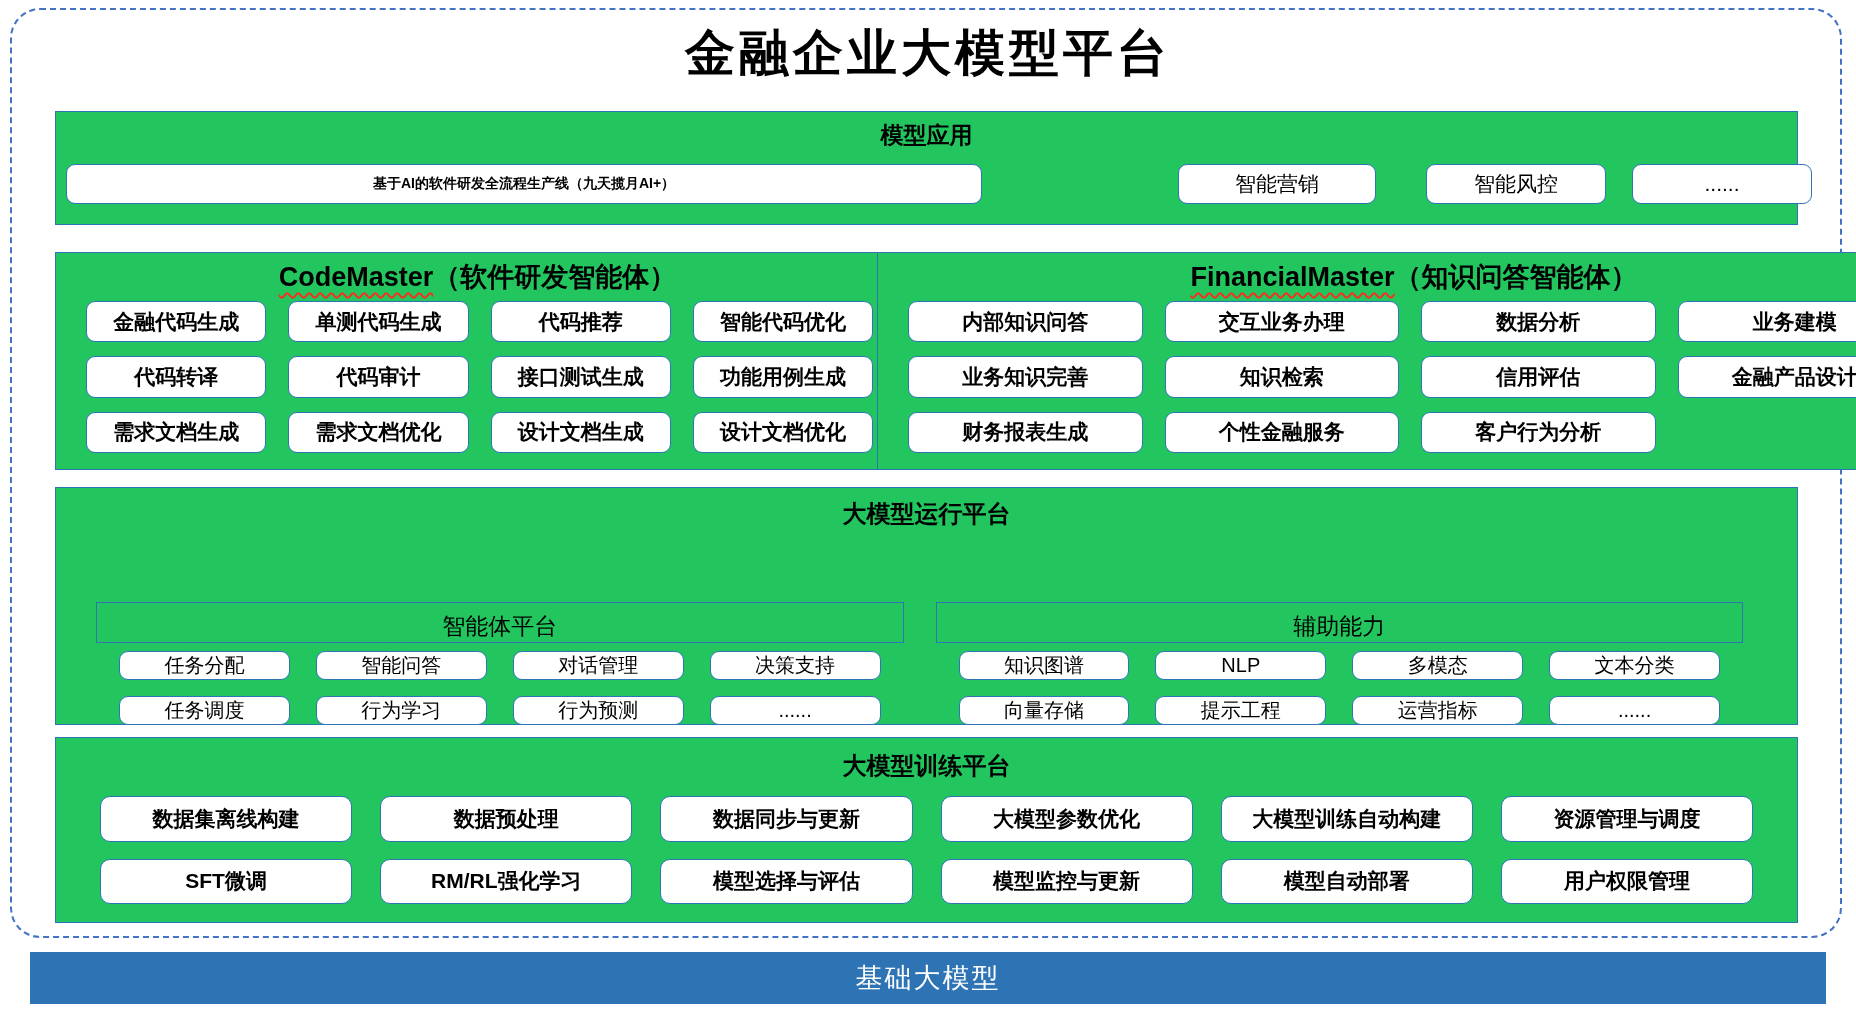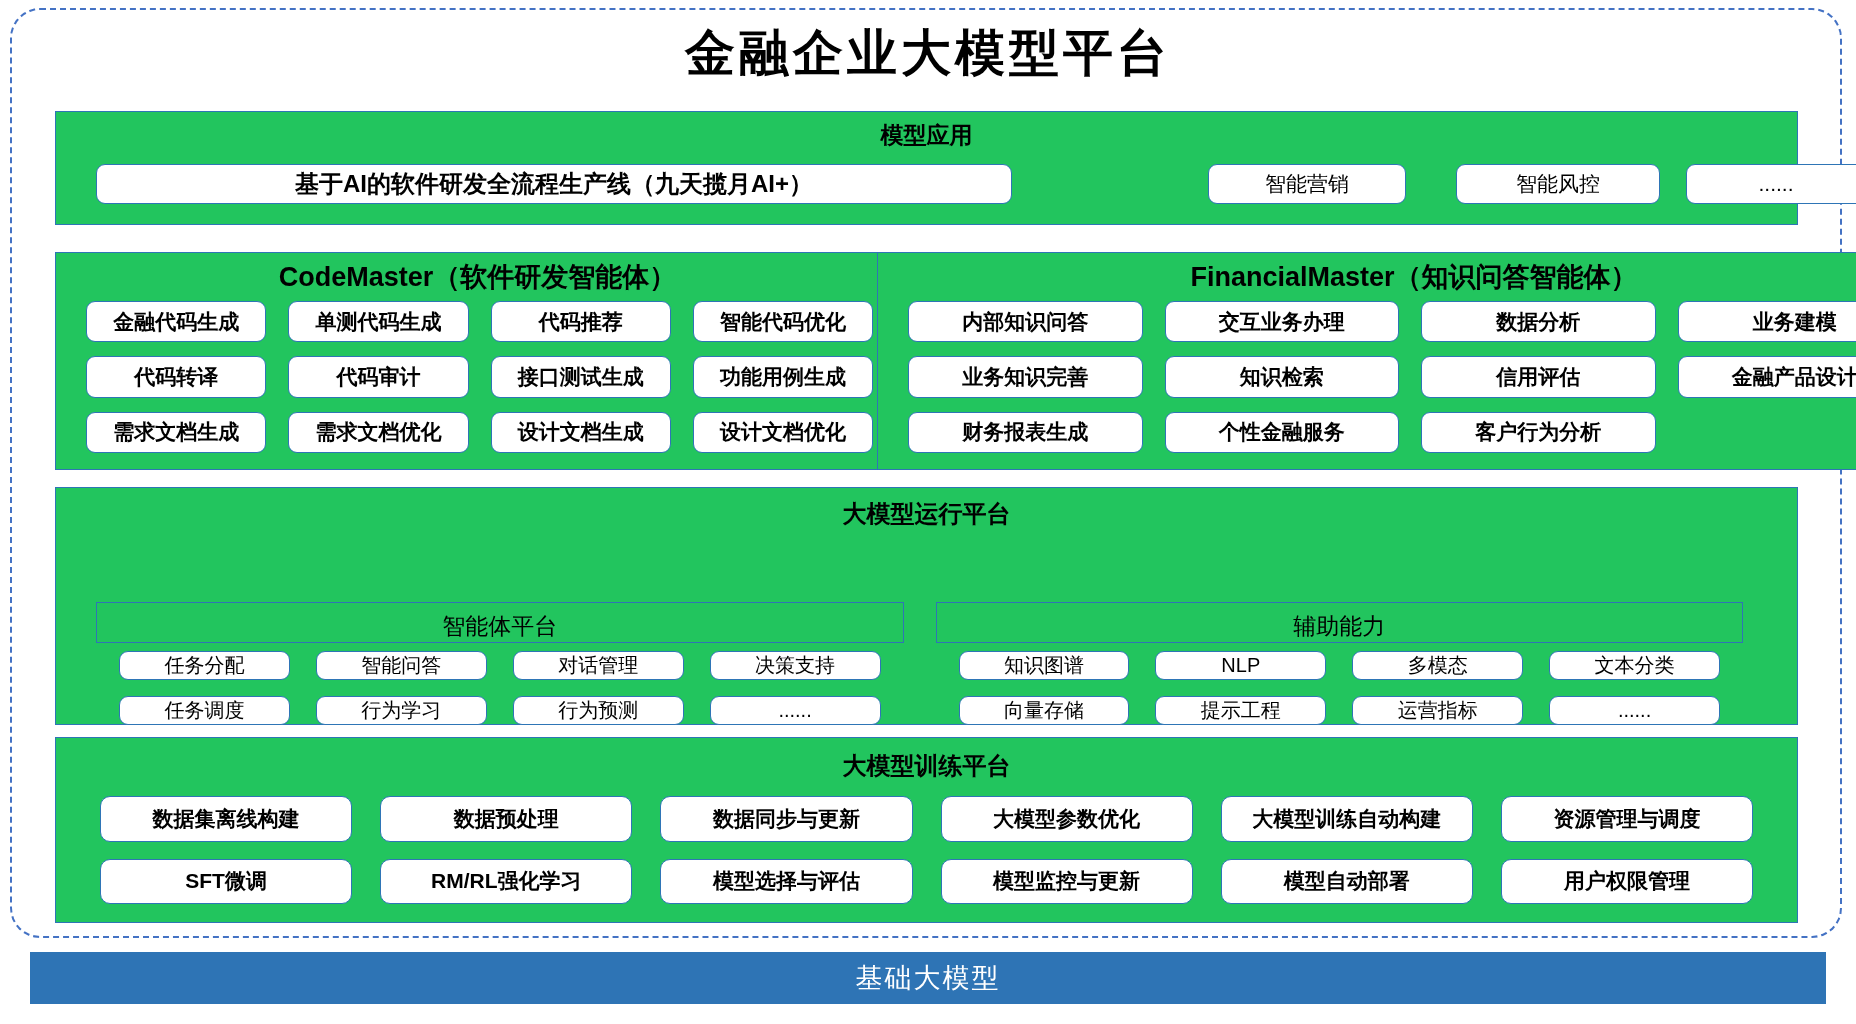--- a/index.html
+++ b/index.html
@@ -13,31 +13,31 @@
   .sec{position:absolute;background:#22c55e;border:1.5px solid #2E75B6;box-sizing:border-box;}
   .sec-h{text-align:center;font-weight:bold;font-size:23px;padding-top:8px;}
 
   .chip{border:1.5px solid #2E75B6;border-radius:9px;background:#fff;box-sizing:border-box;
         display:flex;align-items:center;justify-content:center;font-size:21px;
         text-align:center;white-space:nowrap;}
 
   
   .s1{left:55px;top:111px;width:1743px;height:114px;}
   .s1-row{position:absolute;left:10px;top:52px;height:40px;display:flex;align-items:stretch;}
-  .chip-big{width:916px;font-weight:bold;font-size:24px;margin-left:30px;}
+  .chip-big{width:916px;font-weight:bold;font-size:14px;}
   .s1 .g1{margin-left:196px;width:198px;}
-  .s1 .g2{margin-left:50px;width:204px;}
+  .s1 .g2{margin-left:50px;width:180px;}
   .s1 .g3{margin-left:26px;width:180px;}
 
   
   .agent{top:252px;height:218px;}
   .agent.cm{left:55px;width:845px;}
   .agent.fm{left:877px;width:1062px;padding-left:12px;}
   .agent-h{text-align:center;font-weight:bold;font-size:27px;padding-top:6px;}
-  .agent-h .en{text-decoration-style:wavy;
+  .agent-h .en{text-decoration:underline;text-decoration-style:wavy;
                text-decoration-color:#FF2A1E;text-decoration-thickness:2px;
                text-underline-offset:6px;}
   .agent-grid{position:absolute;left:30px;right:26px;top:48px;bottom:16px;display:grid;
               grid-template-columns:repeat(4,1fr);column-gap:22px;row-gap:14px;}
   .agent-grid .chip{font-weight:bold;}
 
   
   .s3{left:55px;top:487px;width:1743px;height:238px;}
   .s3 .sec-h{font-size:24px;padding-top:10px;}
   .s3-row{position:absolute;left:40px;right:54px;top:51px;bottom:19px;display:flex;gap:32px;align-items:center;}

